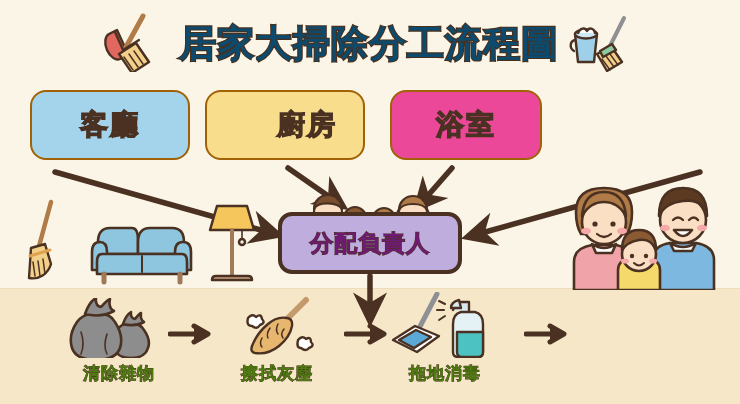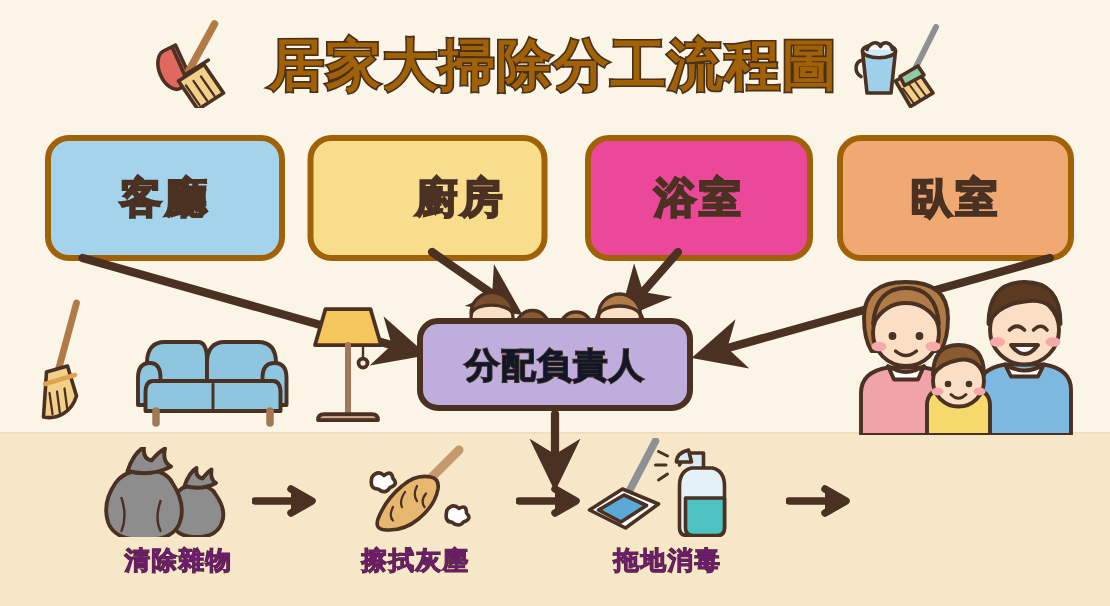--- a/index.html
+++ b/index.html
@@ -41,34 +41,34 @@
     width: 740px;
     height: 70px;
     display: flex;
     align-items: center;
     justify-content: center;
     gap: 8px;
   }
   .title-text {
     font-size: 37px;
     font-weight: bold;
-    color: #a16207;
+    color: #0c4a6e;
     letter-spacing: 1px;
     -webkit-text-stroke: 2.2px #4a2f1b;
     paint-order: stroke fill;
     white-space: nowrap;
     line-height: 1;
   }
   .title-icon { flex: 0 0 auto; display:block; }
   
   .room-box {
     position: absolute;
     top: 90px;
-    height: 84px;
-    border: 4px solid #a16207;
+    height: 70px;
+    border: 2px solid #a16207;
     border-radius: 16px;
     display: flex;
     align-items: center;
     justify-content: center;
     box-sizing: border-box;
   }
   .room-label {
     font-size: 28px;
     font-weight: bold;
     color: #4a3122;
@@ -94,21 +94,21 @@
     border-radius: 14px;
     box-sizing: border-box;
     display: flex;
     align-items: center;
     justify-content: center;
     z-index: 3;
   }
   #assign-box .assign-label {
     font-size: 23px;
     font-weight: bold;
-    color: #0f172a;
+    color: #701a75;
     letter-spacing: 1px;
     -webkit-text-stroke: 1.2px #4a3122;
     paint-order: stroke fill;
     line-height: 1;
   }
   .assign-faces {
     position: absolute;
     left: 278px;
     top: 192px;
     width: 184px;
@@ -136,21 +136,21 @@
   .step-icon {
     height: 62px;
     display: flex;
     align-items: flex-end;
     justify-content: center;
   }
   .step-label {
     margin-top: 4px;
     font-size: 17px;
     font-weight: bold;
-    color: #701a75;
+    color: #4d7c0f;
     letter-spacing: 1px;
     -webkit-text-stroke: 0.7px #4a3122;
     paint-order: stroke fill;
     white-space: nowrap;
   }
   #step-0 { left: 44px; }
   #step-1 { left: 202px; }
   #step-2 { left: 370px; }
   #step-3 { left: 548px; width: 180px; }
   .step-arrow {
@@ -203,23 +203,20 @@
 
   <div class="room-box" id="room-0">
     <span class="room-label">客廳</span>
   </div>
   <div class="room-box" id="room-1">
     <span class="room-label">廚房</span>
   </div>
   <div class="room-box" id="room-2">
     <span class="room-label">浴室</span>
   </div>
-  <div class="room-box" id="room-3">
-    <span class="room-label">臥室</span>
-  </div>
 
   <svg class="layer-svg" viewBox="0 0 740 404">
     <defs>
       <marker id="ah" markerWidth="7" markerHeight="7" refX="3.2" refY="3.5" orient="auto" markerUnits="strokeWidth">
         <path d="M0,0.4 L6.4,3.5 L0,6.6 L1.9,3.5 z" fill="#4a3122"></path>
       </marker>
     </defs>
     <g stroke="#4a3122" stroke-width="5.5" fill="none" marker-end="url(#ah)" stroke-linecap="round">
       <path d="M55 172 L268 232"></path>
       <path d="M288 168 L334 200"></path>

